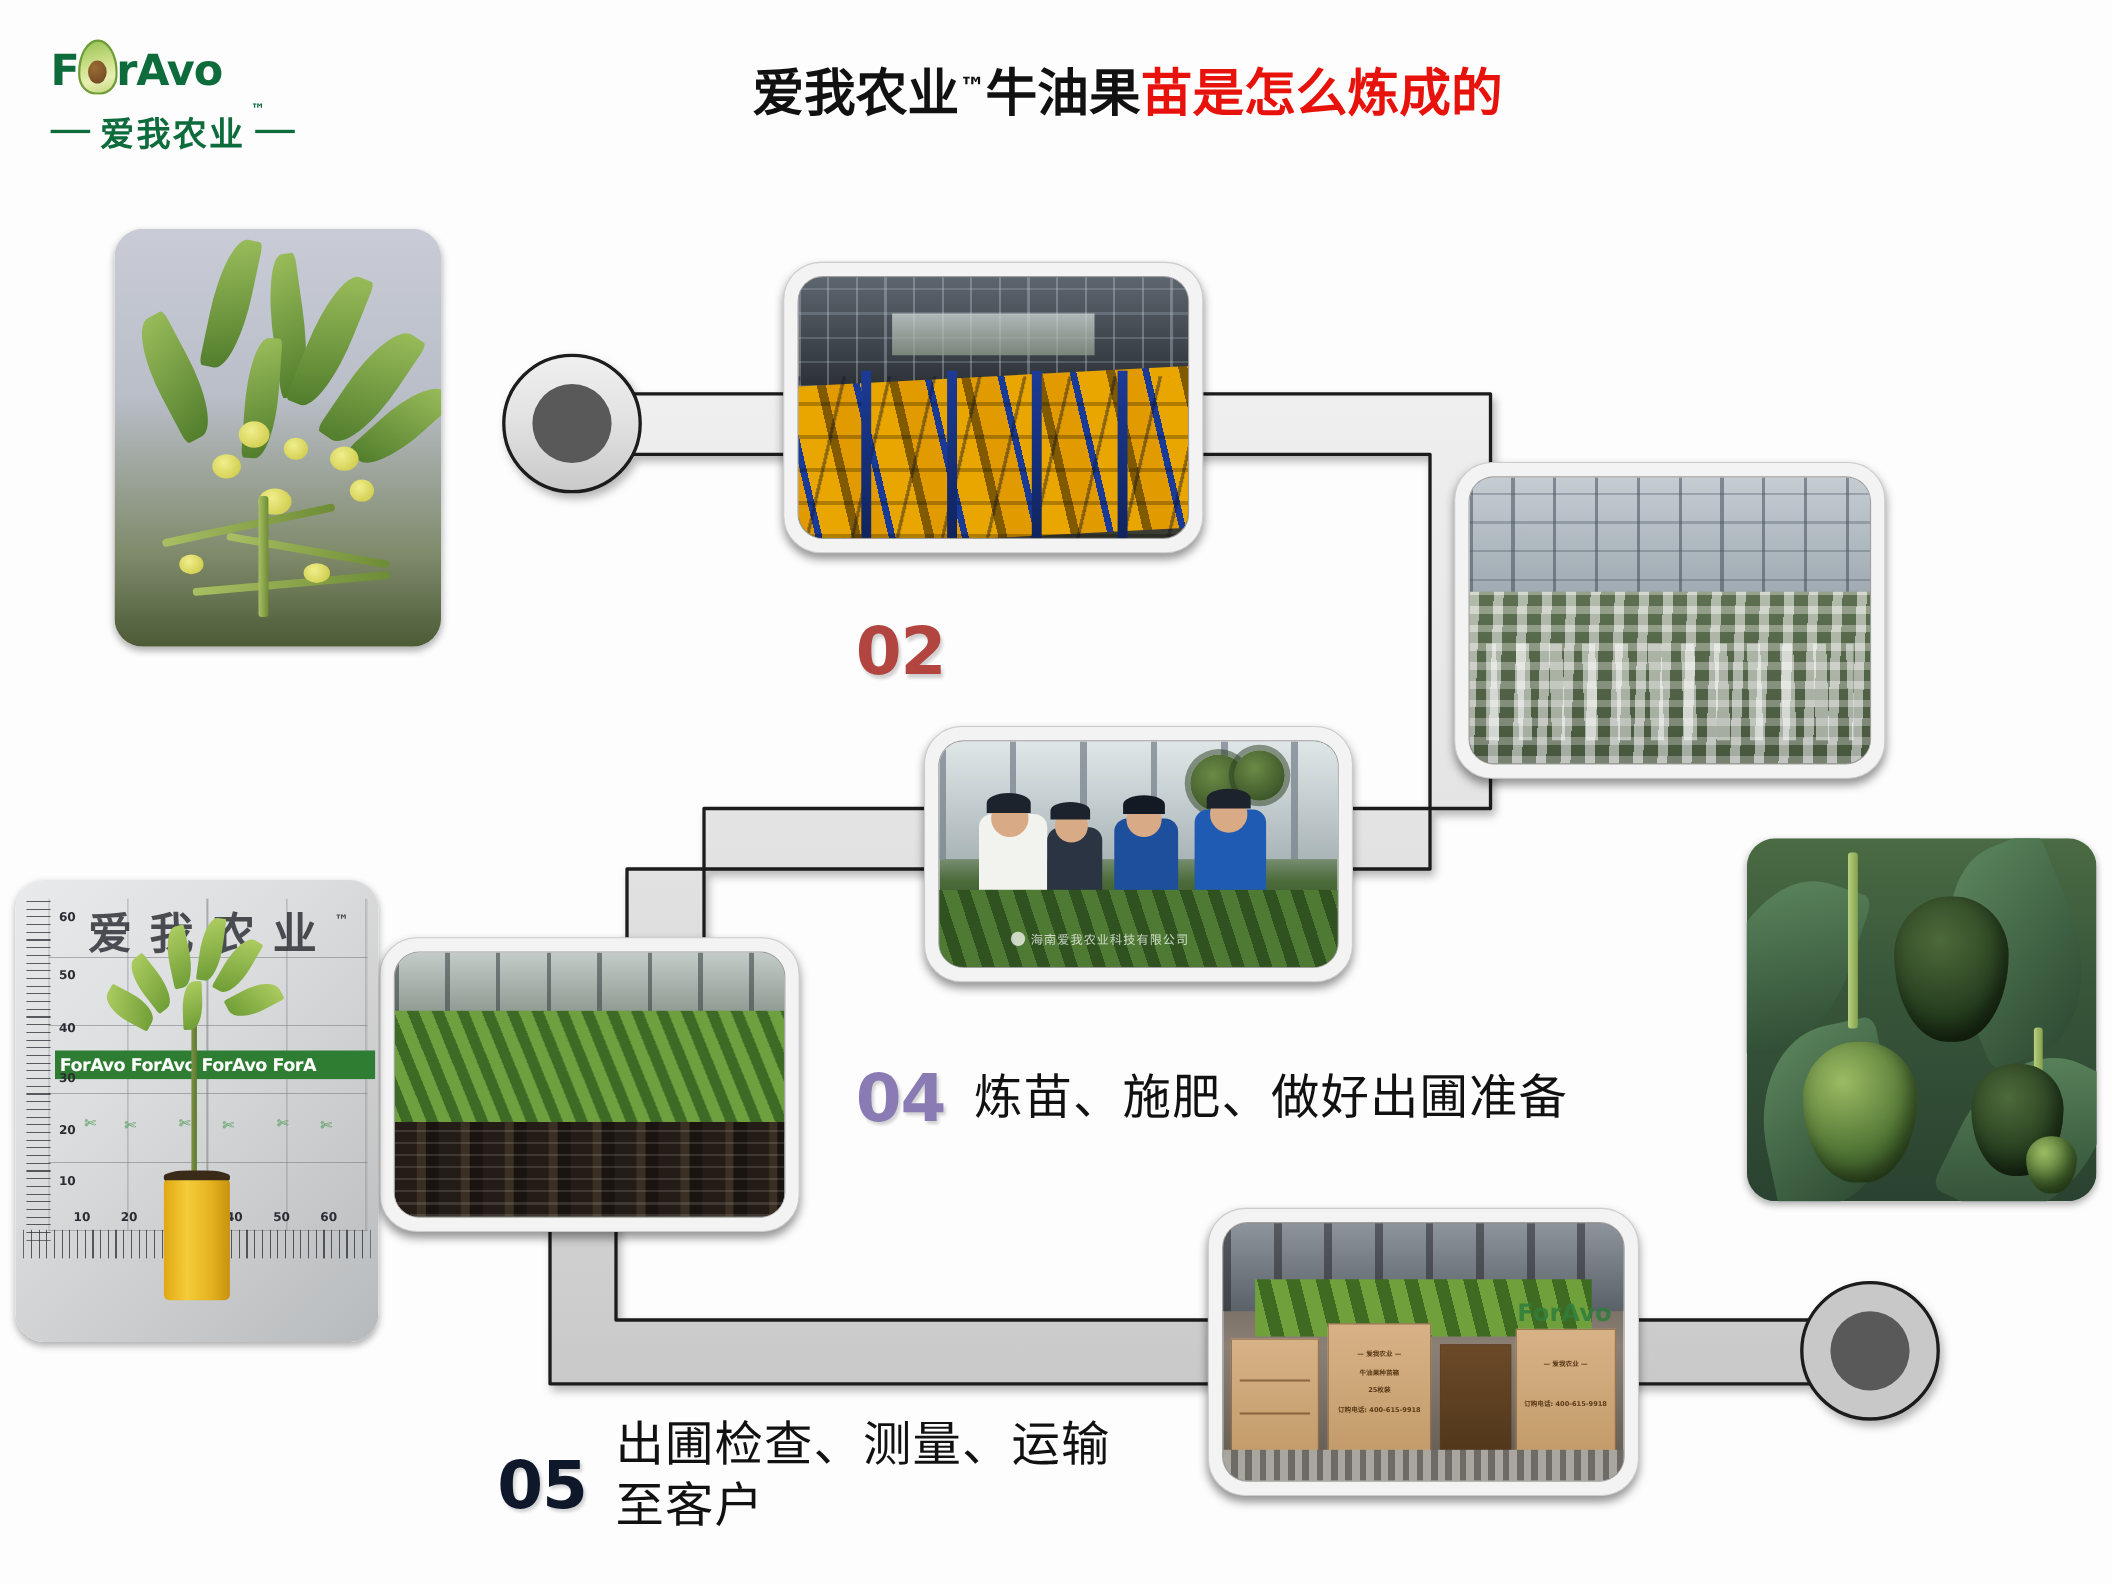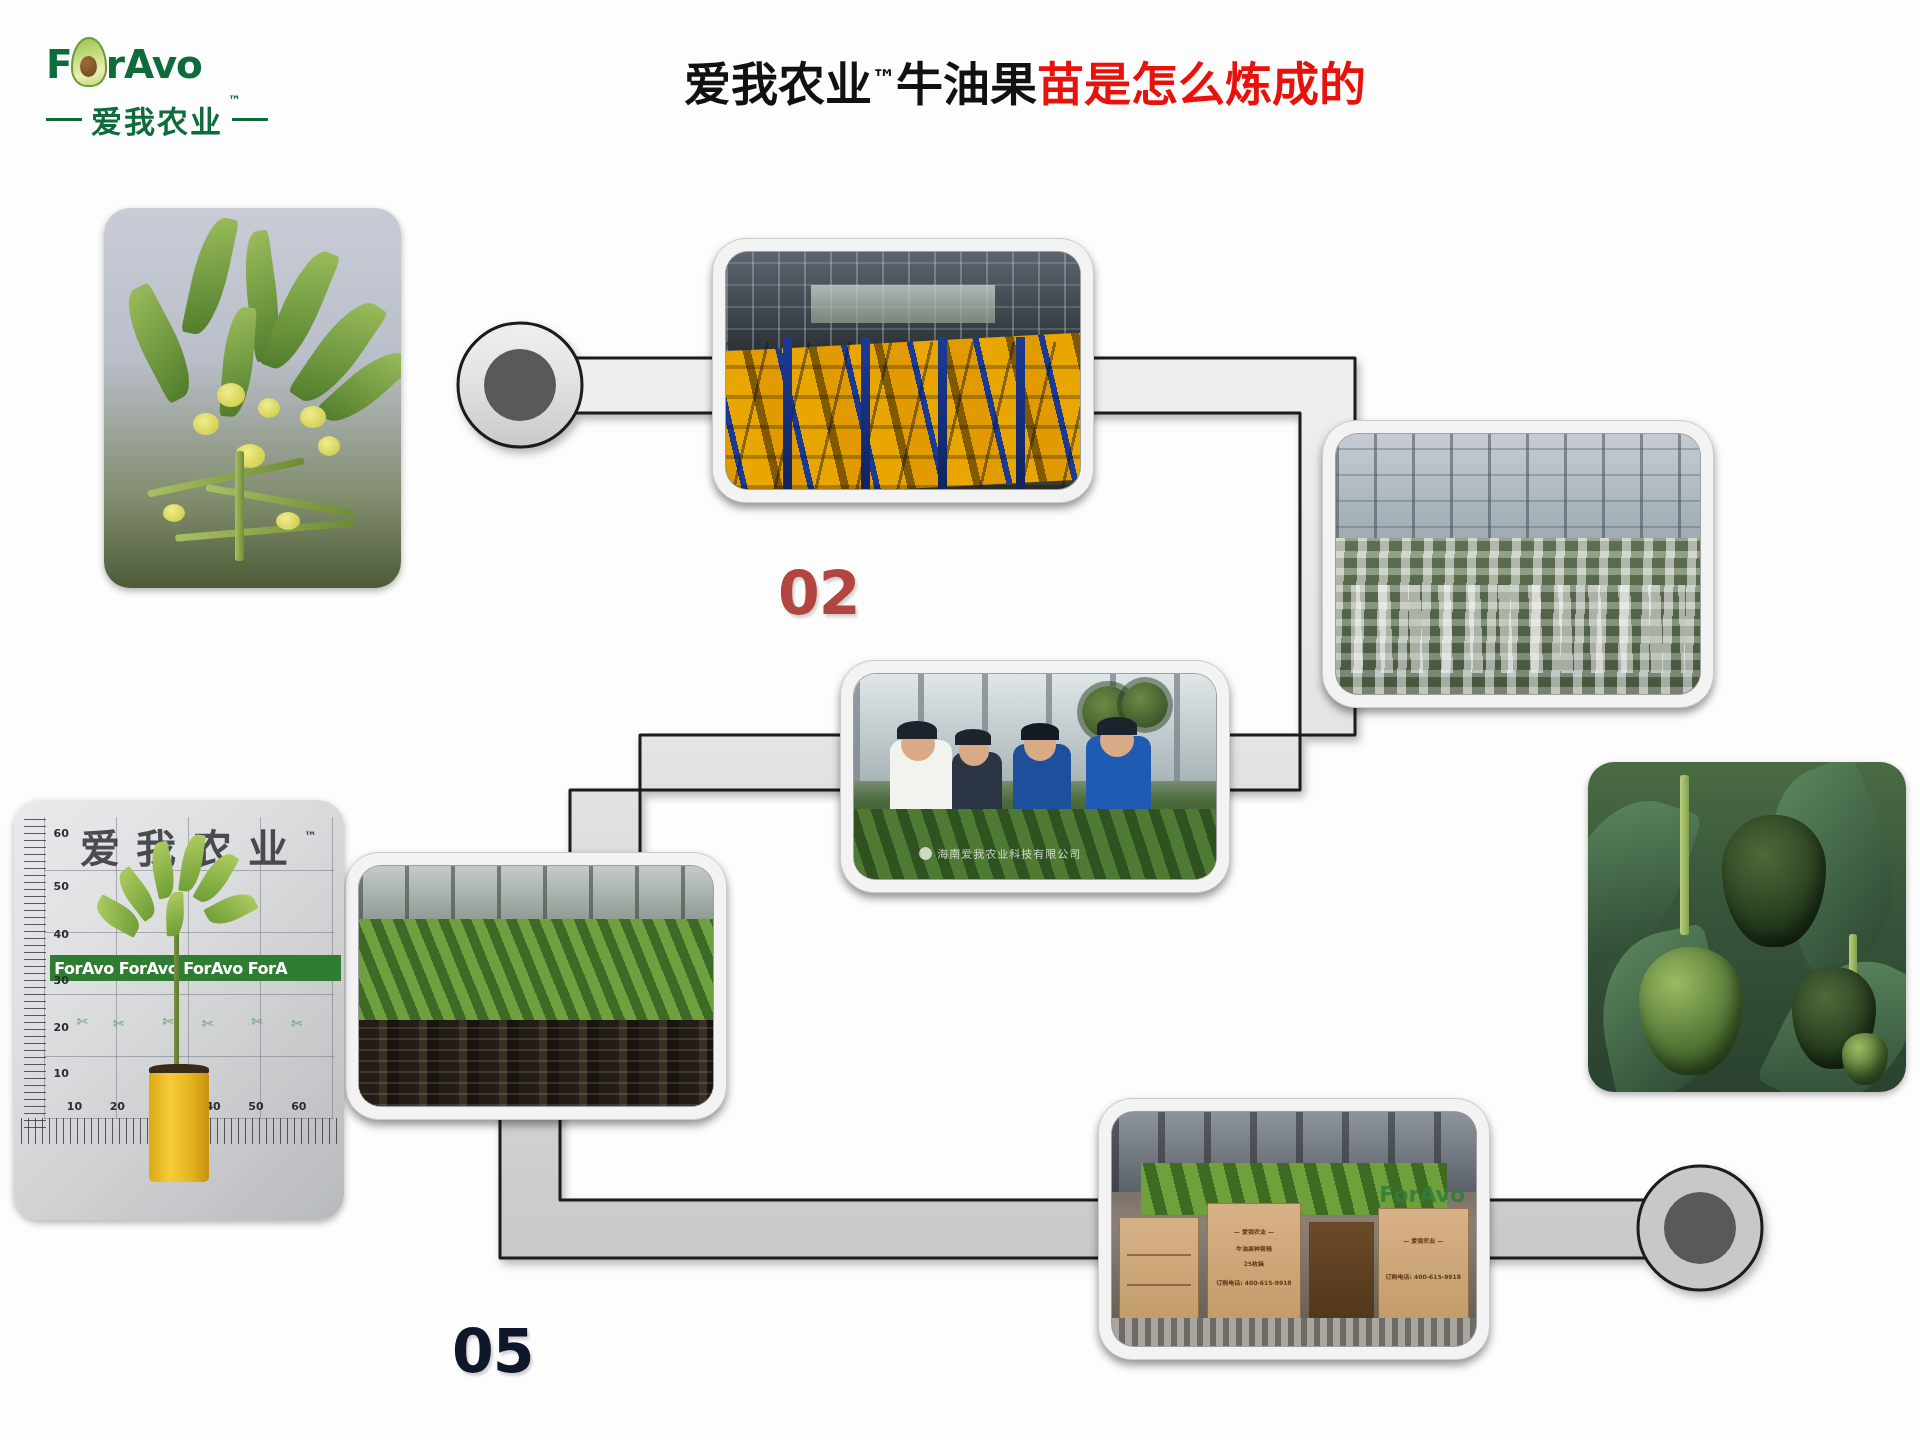--- a/index.html
+++ b/index.html
@@ -566,18 +566,26 @@
       </div>
     </div>
   </div>
 
 
   <div class="step" id="step02">
     <span class="num">02</span>
   </div>
 
 
+  <div class="step" id="step04">
+    <span class="num">04</span>
+    <span class="txt">炼苗、施肥、做好出圃准备</span>
+  </div>
 
   <div class="step" id="step05">
     <span class="num">05</span>
+    <span class="txt">
+      <span class="l2">出圃检查、测量、运输</span>
+      <span class="l2">至客户</span>
+    </span>
   </div>
 
 </div>
 
 </body></html>

